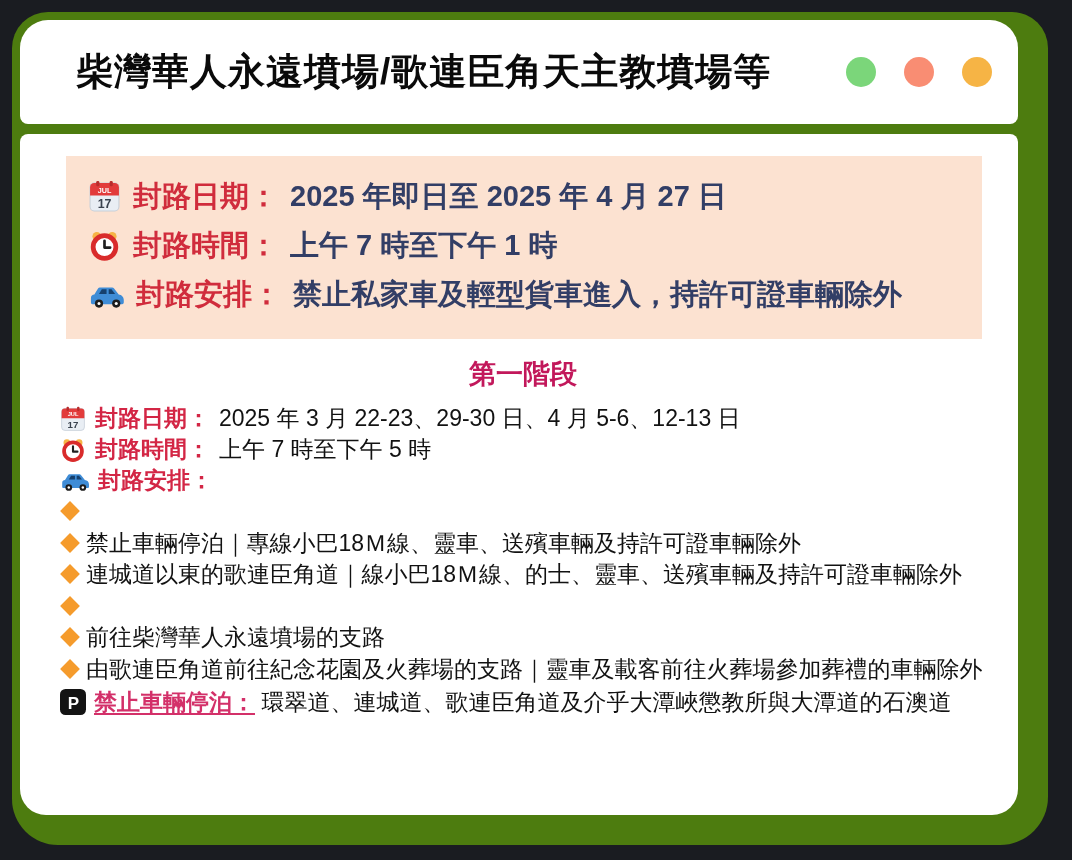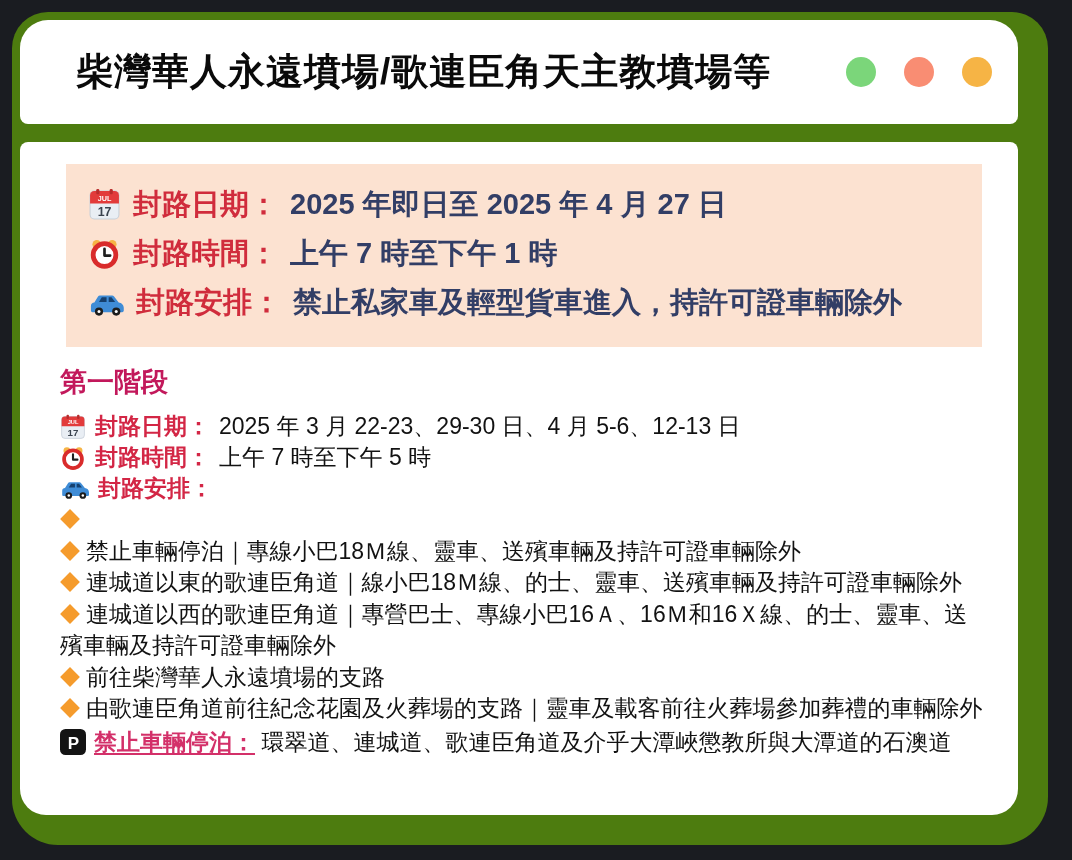--- a/index.html
+++ b/index.html
@@ -27,35 +27,34 @@
     font-size:37px; font-weight:900; color:#0a0a0a;
     letter-spacing:1px; white-space:nowrap;
   }
   .dots { margin-left:auto; display:flex; gap:28px; align-items:center; }
   .dot { width:30px; height:30px; border-radius:50%; }
   .body-panel {
     position:absolute; left:8px; top:122px; right:30px; bottom:30px;
     background:#ffffff;
     border-radius:8px 8px 26px 26px;
     padding:22px 32px 0 40px;
-    margin-top:8px;
   }
   .summary-box {
     background:#fce2d1;
     margin:0 4px 0 6px;
     padding:16px 22px 20px 22px;
   }
   .summary-row {
     display:flex; align-items:center; gap:12px;
     font-size:29px; line-height:49px; white-space:nowrap;
   }
   .summary-row .label { color:#d02c3c; font-weight:700; }
   .summary-row .value { color:#323e66; font-weight:600; }
   .phase-heading {
-    color:#c2185b;
+    text-align:center; color:#c2185b;
     font-size:27px; font-weight:800;
     margin:17px 0 11px 0;
   }
   .info-row {
     display:flex; align-items:center; gap:9px;
     font-size:23px; line-height:31px; white-space:nowrap;
   }
   .info-row .label { color:#d32645; font-weight:700; }
   .info-row .value { color:#121212; font-weight:500; }
   .bullet-line {
@@ -182,21 +181,21 @@
             <use href="#ic-car"></use>
           </svg>
         </span>
       <span class="label">封路安排：</span>
       <span class="value"></span>
     </div>
 
     <p class="bullet-line"><span class="diamond"></span></p>
     <p class="bullet-line"><span class="diamond"></span><span>禁止車輛停泊｜專線小巴18Ｍ線、靈車、送殯車輛及持許可證車輛除外</span></p>
     <p class="bullet-line"><span class="diamond"></span><span>連城道以東的歌連臣角道｜線小巴18Ｍ線、的士、靈車、送殯車輛及持許可證車輛除外</span></p>
-    <p class="bullet-line"><span class="diamond"></span><span>連城道以西的歌連臣角道｜專營巴士、專線小巴16Ａ、16Ｍ和16Ｘ線、的士、靈車、送殯車輛及持許可證車輛除外</span></p>
+    <p class="bullet-line"><span class="diamond"></span></p>
     <p class="bullet-line"><span class="diamond"></span><span>前往柴灣華人永遠墳場的支路</span></p>
     <p class="bullet-line"><span class="diamond"></span><span>由歌連臣角道前往紀念花園及火葬場的支路｜靈車及載客前往火葬場參加葬禮的車輛除外</span></p>
 
     <p class="noparking-line">
       <span class="icon inline-icon"><svg width="26" height="26" viewBox="0 0 26 26">
             <use href="#ic-p"></use>
           </svg></span><span class="np-label">禁止車輛停泊：</span> <span>環翠道、連城道、歌連臣角道及介乎大潭峽懲教所與大潭道的石澳道</span>
     </p>
 
   </div>

